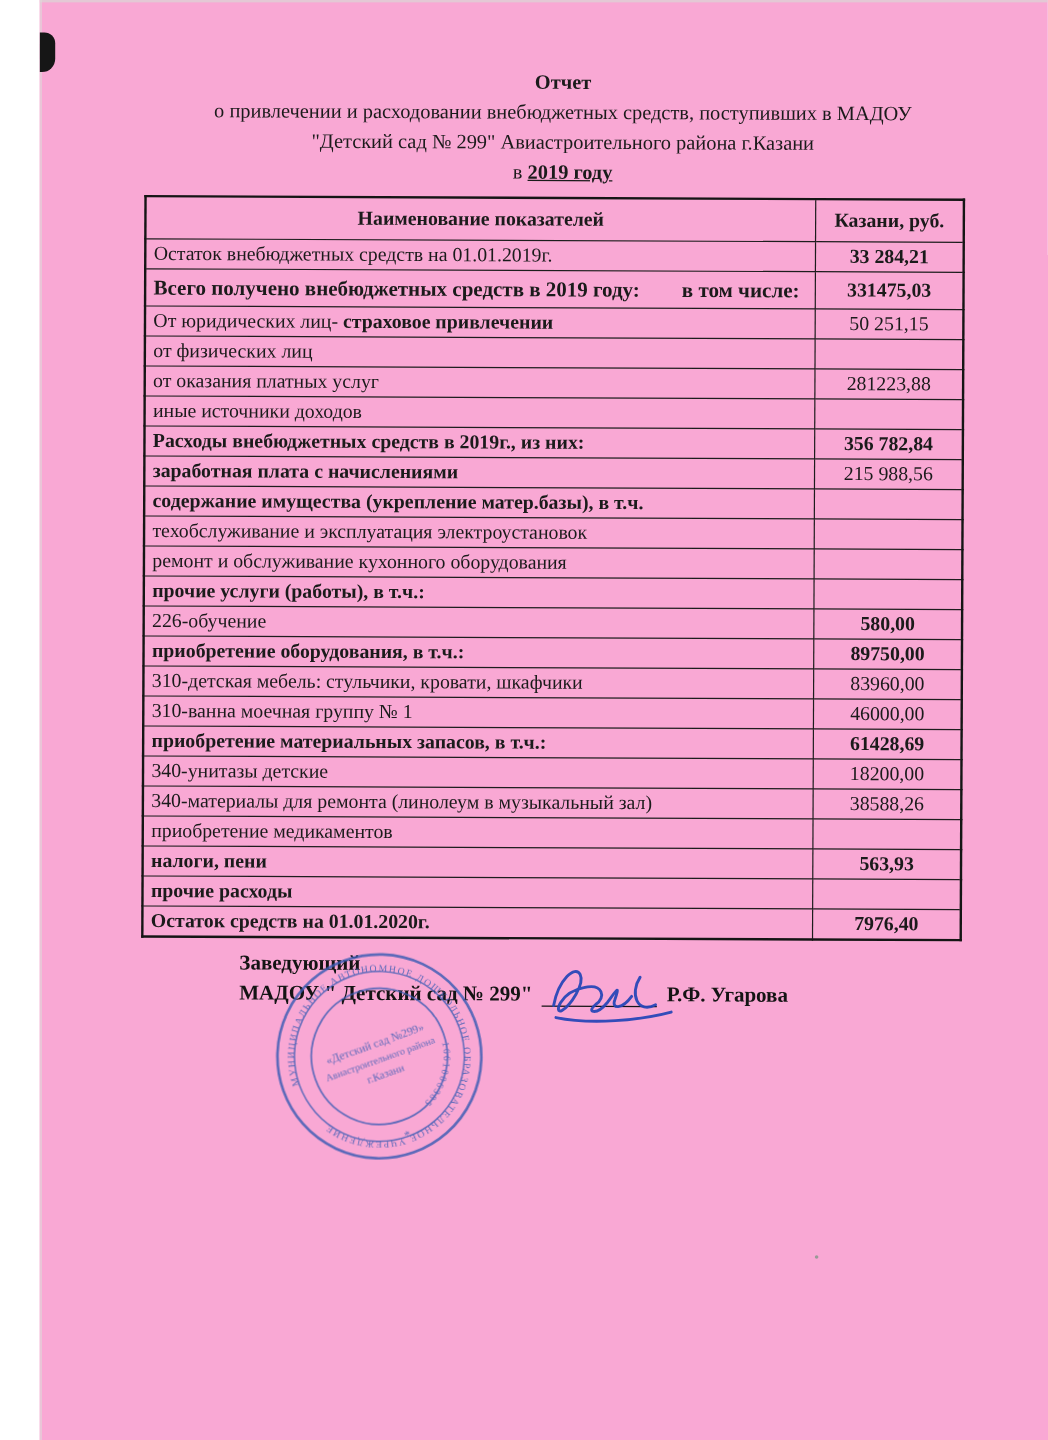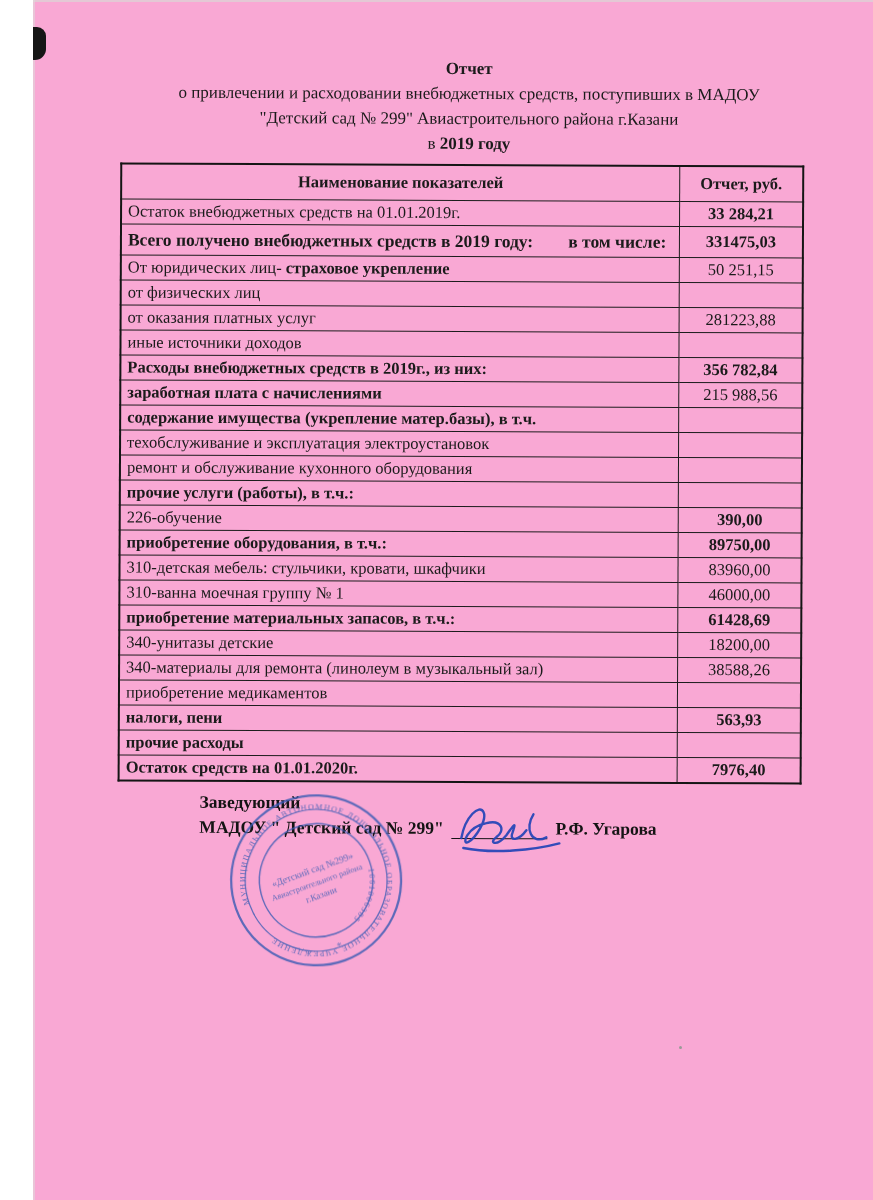--- a/index.html
+++ b/index.html
@@ -12,21 +12,21 @@
   .blob{position:absolute;left:0;top:27px;width:13px;height:33px;background:#161616;
         border-radius:0 9px 11px 0;}
   .edge-top{position:absolute;top:0;left:0;right:0;height:2px;background:#d9d9d6;opacity:.65;}
   .edge-left{position:absolute;top:0;left:0;width:2px;height:100%;background:#dcdcd9;opacity:.55;}
   .edge-right{position:absolute;top:0;right:0;width:2px;height:100%;background:#e7e7e4;opacity:.5;}
   .speck{position:absolute;left:646px;top:1046px;width:3px;height:3px;background:#9a9a97;border-radius:50%;}
 
   
   .titles{text-align:center;padding-top:56px;font-size:17px;line-height:25px;}
   .titles .t-main{font-weight:bold;}
-  .titles b{font-weight:bold;}
+  .titles b{font-weight:bold;text-decoration:underline;}
 
   
   table.report{border-collapse:collapse;margin:8px 0 0 88px;width:684px;font-size:16.5px;
                border:2px solid #151515;}
   table.report th,table.report td{border:1.5px solid #1d1d1d;padding:1px 6px;}
   table.report th{font-weight:bold;text-align:center;height:32px;font-size:16.5px;}
   table.report th.col-sum{width:110px;}
   td.label{text-align:left;height:22px;line-height:22px;}
   td.value{text-align:center;}
   tr.tall td.label{white-space:pre-wrap;line-height:24px;padding-top:3px;padding-bottom:3px;font-size:17.5px;}
@@ -58,34 +58,34 @@
       <div class="t-main">Отчет</div>
       <div>о привлечении и  расходовании внебюджетных средств, поступивших в МАДОУ</div>
       <div>"Детский сад № 299" Авиастроительного района г.Казани</div>
       <div><span>в </span><b>2019 году</b></div>
     </div>
 
     <table class="report">
       <thead>
         <tr>
           <th>Наименование показателей</th>
-          <th class="col-sum">Отчет, руб.</th>
+          <th class="col-sum">Казани, руб.</th>
         </tr>
       </thead>
       <tbody>
           <tr>
             <td class="label">Остаток внебюджетных средств на 01.01.2019г.</td>
             <td class="value bold">33 284,21</td>
           </tr>
           <tr class="tall">
             <td class="label bold">Всего получено внебюджетных средств в 2019 году:        в том числе:</td>
             <td class="value bold">331475,03</td>
           </tr>
           <tr>
-            <td class="label"><span>От юридических лиц- </span><span class="bold">страховое укрепление</span></td>
+            <td class="label"><span>От юридических лиц- </span><span class="bold">страховое привлечении</span></td>
             <td class="value">50 251,15</td>
           </tr>
           <tr>
             <td class="label">от физических лиц</td>
             <td class="value"></td>
           </tr>
           <tr>
             <td class="label">от оказания платных услуг</td>
             <td class="value">281223,88</td>
           </tr>
@@ -112,21 +112,21 @@
           <tr>
             <td class="label indent">ремонт и обслуживание кухонного оборудования</td>
             <td class="value"></td>
           </tr>
           <tr>
             <td class="label bold">прочие услуги (работы), в т.ч.:</td>
             <td class="value"></td>
           </tr>
           <tr>
             <td class="label">226-обучение</td>
-            <td class="value bold">390,00</td>
+            <td class="value bold">580,00</td>
           </tr>
           <tr>
             <td class="label bold">приобретение оборудования, в т.ч.:</td>
             <td class="value bold">89750,00</td>
           </tr>
           <tr>
             <td class="label">310-детская мебель: стульчики, кровати, шкафчики</td>
             <td class="value">83960,00</td>
           </tr>
           <tr>

